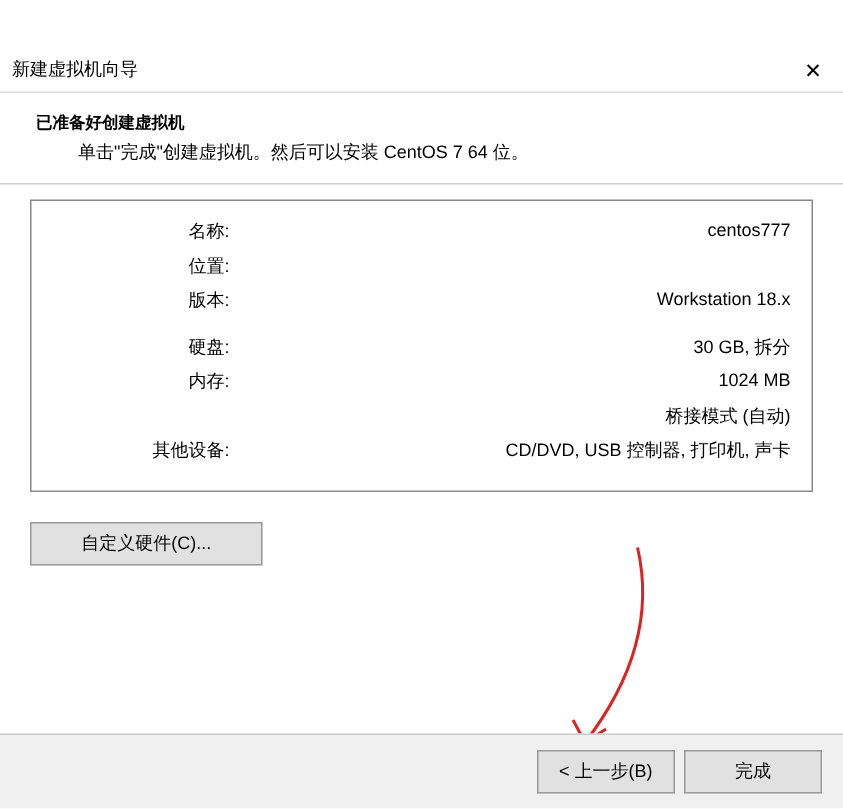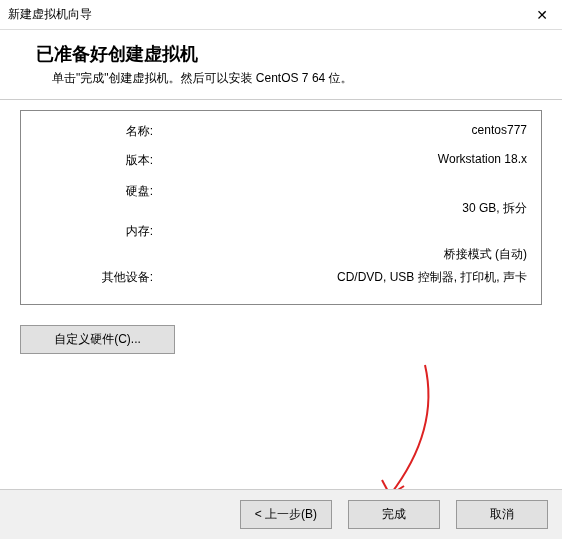--- a/index.html
+++ b/index.html
@@ -12,36 +12,37 @@
   position: relative;
   overflow: hidden;
 }
 .titlebar {
   display: flex;
   justify-content: space-between;
   align-items: center;
   padding: 6px 10px 6px 8px;
   border-bottom: 1px solid #ddd;
   height: 30px;
+  margin-top: 32px;
 }
 .titlebar-text { font-size: 12px; }
 .close-btn {
   font-size: 14px;
   width: 20px;
   text-align: center;
   cursor: pointer;
   font-family: Arial, sans-serif;
 }
 .header {
   padding: 12px 20px 12px 20px;
 }
 .header-title {
-  font-size: 18px;
+  font-size: 11px;
   font-weight: bold;
-  margin-left: 16px;
+  margin-left: 4px;
 }
 .header-sub {
   font-size: 12px;
   margin-left: 32px;
   margin-top: 4px;
 }
 .divider {
   border: none;
   border-top: 1px solid #ccc;
 }
@@ -55,21 +56,21 @@
 .settings-box {
   border: 1px solid #888;
   padding: 12px 14px;
   background: #fff;
   text-align: right;
 }
 .row {
   display: flex;
   margin-bottom: 6px;
 }
-.row-gap { margin-top: 14px; flex-direction: column; }
+.row-gap { margin-top: 14px; }
 .row-label {
   width: 118px;
   flex-shrink: 0;
 }
 .row-value {
   flex: 1;
 }
 .custom-btn-wrap {
   padding: 10px 20px;
 }
@@ -88,21 +89,21 @@
 }
 .footer {
   position: absolute;
   bottom: 0;
   left: 0;
   right: 0;
   border-top: 1px solid #ccc;
   padding: 10px 14px;
   display: flex;
   justify-content: flex-end;
-  gap: 16px;
+  gap: 6px;
   background: #f0f0f0;
 }
 .footer .btn { min-width: 92px; }
 .watermark {
   position: absolute;
   bottom: 14px;
   right: 30px;
   color: rgba(160,160,160,0.6);
   font-size: 12px;
   pointer-events: none;
@@ -129,31 +130,33 @@
 
 <hr class="divider">
 
 <div class="content">
   <div class="settings-box">
     <div class="row">
       <div class="row-label">名称:</div>
       <div class="row-value">centos777</div>
     </div>
     <div class="row">
+      <div class="row-label">位置:</div>
     </div>
     <div class="row">
       <div class="row-label">版本:</div>
       <div class="row-value">Workstation 18.x</div>
     </div>
     <div class="row row-gap">
       <div class="row-label">硬盘:</div>
       <div class="row-value">30 GB, 拆分</div>
     </div>
     <div class="row">
       <div class="row-label">内存:</div>
+      <div class="row-value">1024 MB</div>
     </div>
     <div class="row">
       <div class="row-value">桥接模式 (自动)</div>
     </div>
     <div class="row">
       <div class="row-label">其他设备:</div>
       <div class="row-value">CD/DVD, USB 控制器, 打印机, 声卡</div>
     </div>
   </div>
 </div>
@@ -168,14 +171,13 @@
     <path d="M 80 135 L 72 120" stroke="#d22" stroke-width="2" fill="none"></path>
     <path d="M 80 135 L 94 126" stroke="#d22" stroke-width="2" fill="none"></path>
   </svg>
 </div>
 
 <div class="watermark">CSDN @一个耿直码行</div>
 
 <div class="footer">
   <button class="btn">&lt; 上一步(B)</button>
   <button class="btn">完成</button>
-  <button class="btn">取消</button>
 </div>
 
 </body></html>

